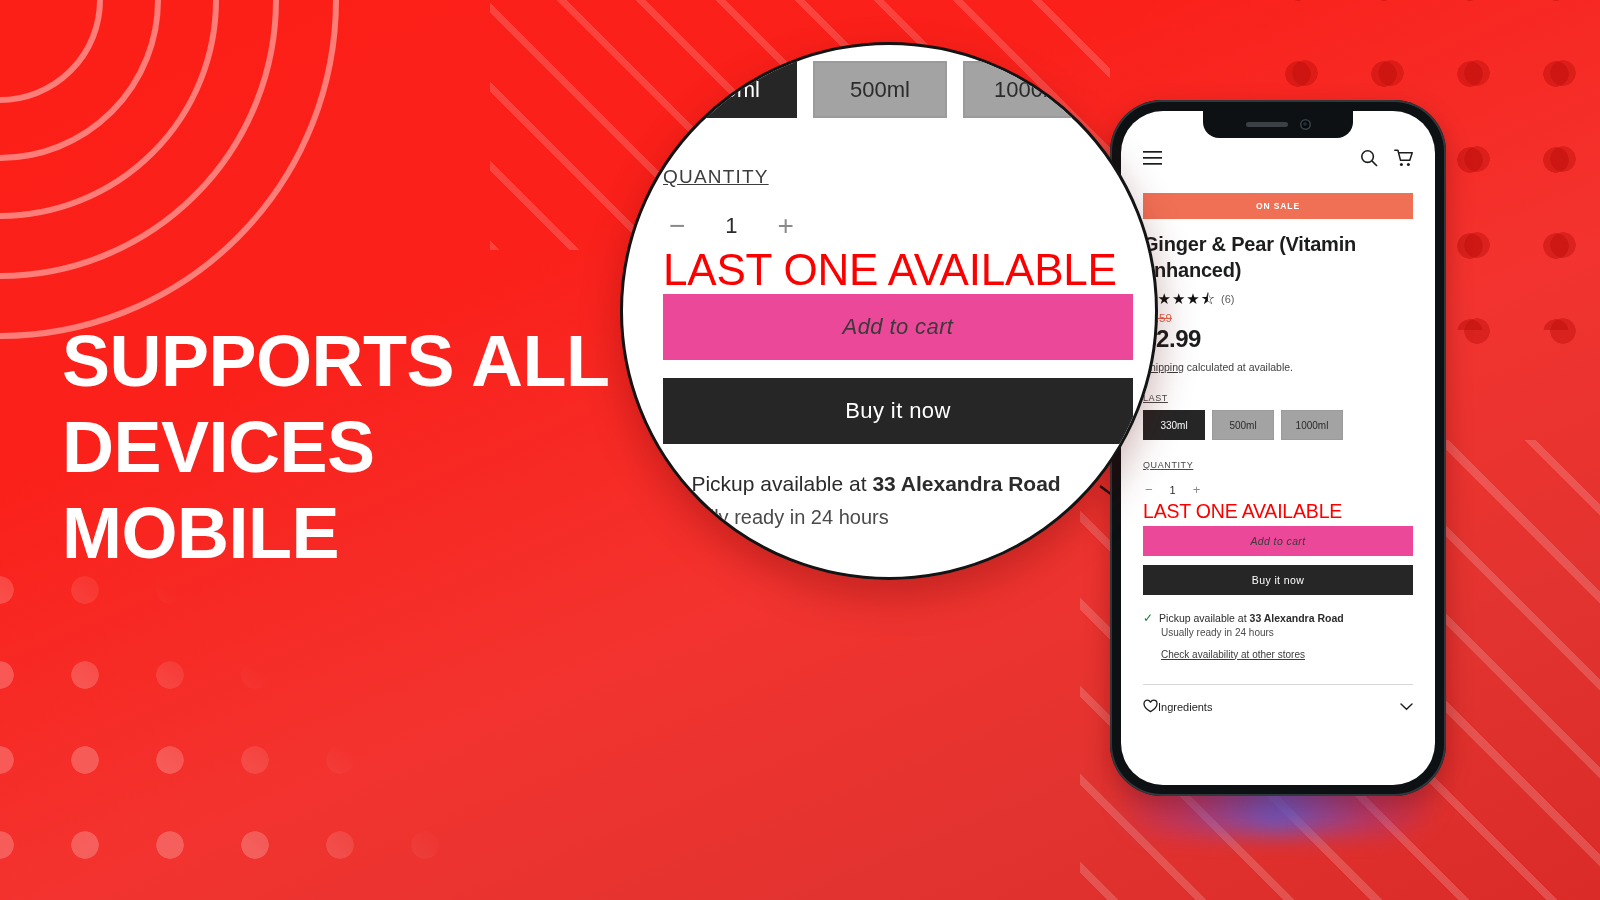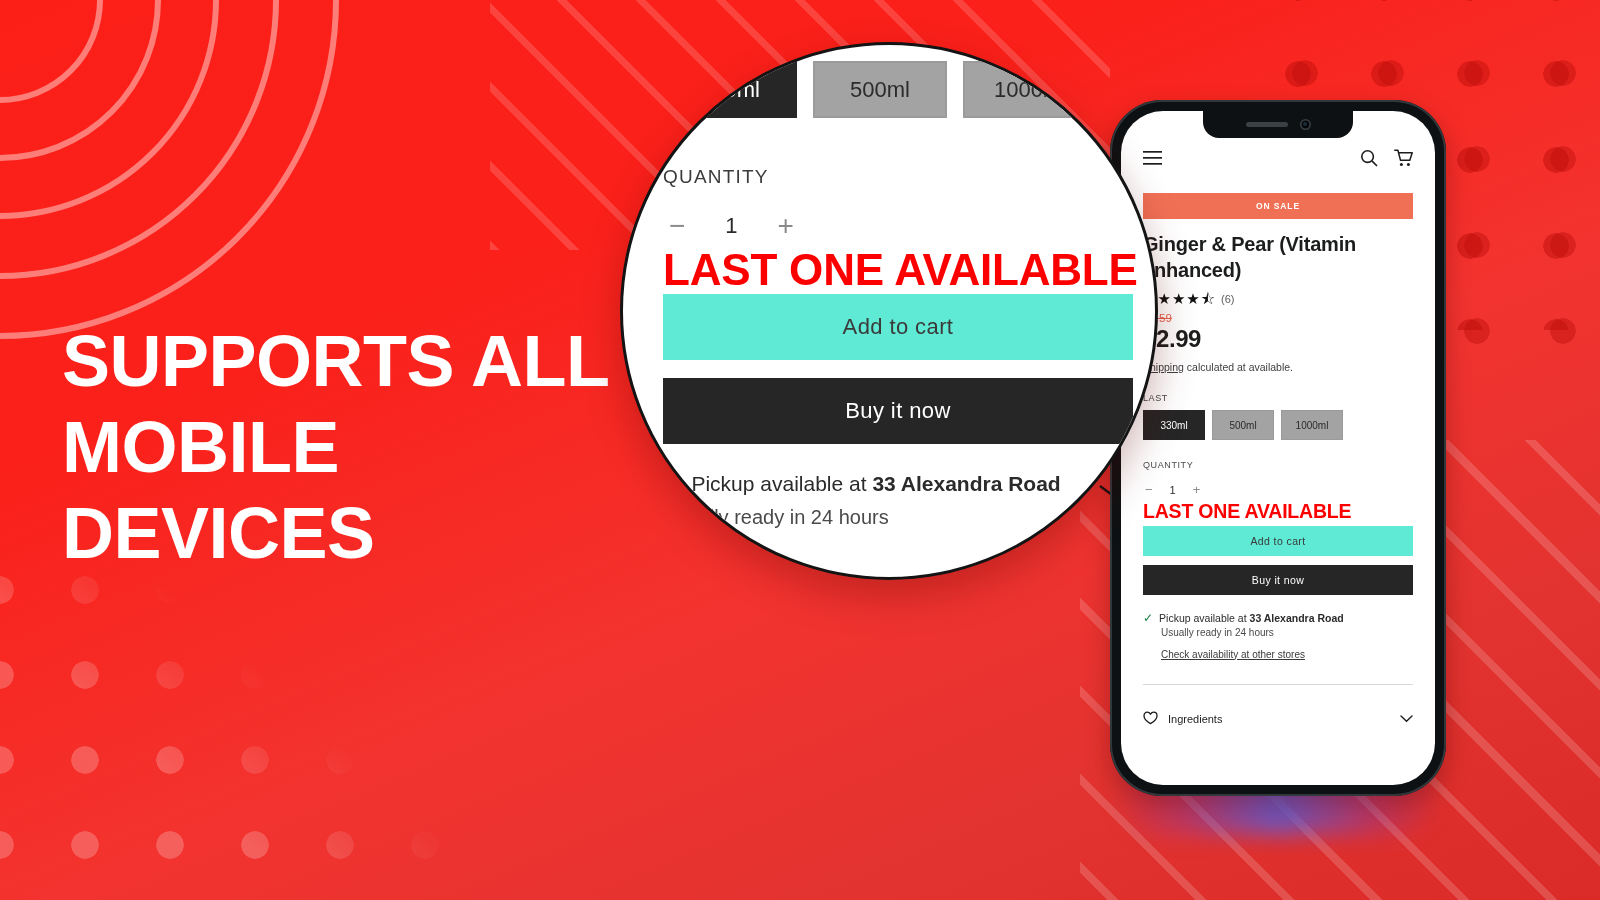--- a/index.html
+++ b/index.html
@@ -141,64 +141,64 @@
   .rating-count { font-size: 11px; color: #5c5c5c; }
   .price-old {
     font-size: 11.5px; color: #e8614a; text-decoration: line-through; margin-bottom: 1px;
   }
   .price-now { font-size: 24px; font-weight: 700; color: #1c1d1d; letter-spacing: -0.4px; }
   .ship-note { font-size: 10.5px; color: #3f3f3f; margin-top: 8px; }
   .ship-note u { text-decoration: underline; }
 
   .field-label {
     font-size: 9px; letter-spacing: 0.6px; color: #4a4a4a;
-    margin-top: 20px; margin-bottom: 7px;
+    margin-top: 20px; margin-bottom: 7px; text-decoration: underline;
   }
   .size-row { display: flex; gap: 7px; }
   .size-chip {
     min-width: 62px; height: 30px;
     display: flex; align-items: center; justify-content: center;
     font-size: 10px; color: #2b2b2b;
     border: 1px solid #9b9b9b; background: #a3a3a3;
   }
   .size-chip.sel { background: #262626; color: #fff; border-color: #262626; }
 
   .qty-row { display: flex; align-items: center; gap: 17px; padding: 6px 2px 0 2px; }
   .qty-btn { font-size: 13px; color: #8a8a8a; line-height: 1; }
   .qty-val { font-size: 11px; color: #2b2b2b; }
 
   .last-one {
-    color: #fc0000; font-weight: 700; font-size: 19.5px;
+    color: #fc0000; font-weight: 400; font-size: 19.5px;
     letter-spacing: -0.2px; line-height: 1;
     margin: 6px 0 4px 0; white-space: nowrap;
   }
   .btn-cart {
-    height: 30px; background: #5eead4; color: #3a3a3a;
+    height: 30px; background: #ec4899; color: #3a3a3a;
     display: flex; align-items: center; justify-content: center;
-    font-size: 10.5px; letter-spacing: 0.4px; margin-bottom: 9px;
+    font-size: 10.5px; letter-spacing: 0.4px; margin-bottom: 9px; font-style: italic;
   }
   .btn-buy {
     height: 30px; background: #262626; color: #fff;
     display: flex; align-items: center; justify-content: center;
     font-size: 10.5px; letter-spacing: 0.4px;
   }
 
   .pickup { margin-top: 17px; }
   .pickup-line1 { display: flex; align-items: flex-start; gap: 6px; font-size: 10.5px; color: #2b2b2b; }
   .check { color: #1a7f46; font-size: 12px; line-height: 1; }
   .pickup-line1 b { font-weight: 700; }
   .pickup-line2 { font-size: 10px; color: #4a4a4a; margin: 3px 0 0 18px; }
   .pickup-link {
     font-size: 10px; color: #3a3a3a; text-decoration: underline;
     margin: 11px 0 0 18px; display: inline-block;
   }
   .divider { height: 1px; background: #d8d8d8; margin: 22px 0 0 0; }
   .accordion {
-    display: flex; align-items: center; gap: 10px;
-    padding: 26px 0 0 0; font-size: 11px; color: #1c1d1d;
+    display: flex; align-items: center; 
+    padding: 14px 0 0 0; font-size: 11px; color: #1c1d1d;
   }
   .accordion .chev { margin-left: auto; }
 
   
   .mag-wrap { position: absolute; left: 620px; top: 42px; width: 538px; height: 538px; }
   .mag-shadow {
     position: absolute; inset: 0; border-radius: 50%;
     box-shadow: 0 16px 40px rgba(90,0,0,0.30);
   }
   .mag {
@@ -248,22 +248,22 @@
 
     <div class="stripes-top"></div>
     <div class="stripes-br"></div>
     <div class="dots-tr"></div>
     <div class="dots-tr2"></div>
     <div class="dots-bl"></div>
   </div>
 
   <h1 class="headline">
     <span>SUPPORTS ALL</span>
+    <span>DEVICES</span>
     <span>MOBILE</span>
-    <span>DEVICES</span>
   </h1>
 
   <svg class="connector" aria-hidden="true">
     <line x1="1100" y1="486" x2="1208" y2="566" stroke="#141414" stroke-width="2.4"></line>
   </svg>
 
   <div class="phone-glow"></div>
   <div class="phone">
     <div class="phone-screen">
 

